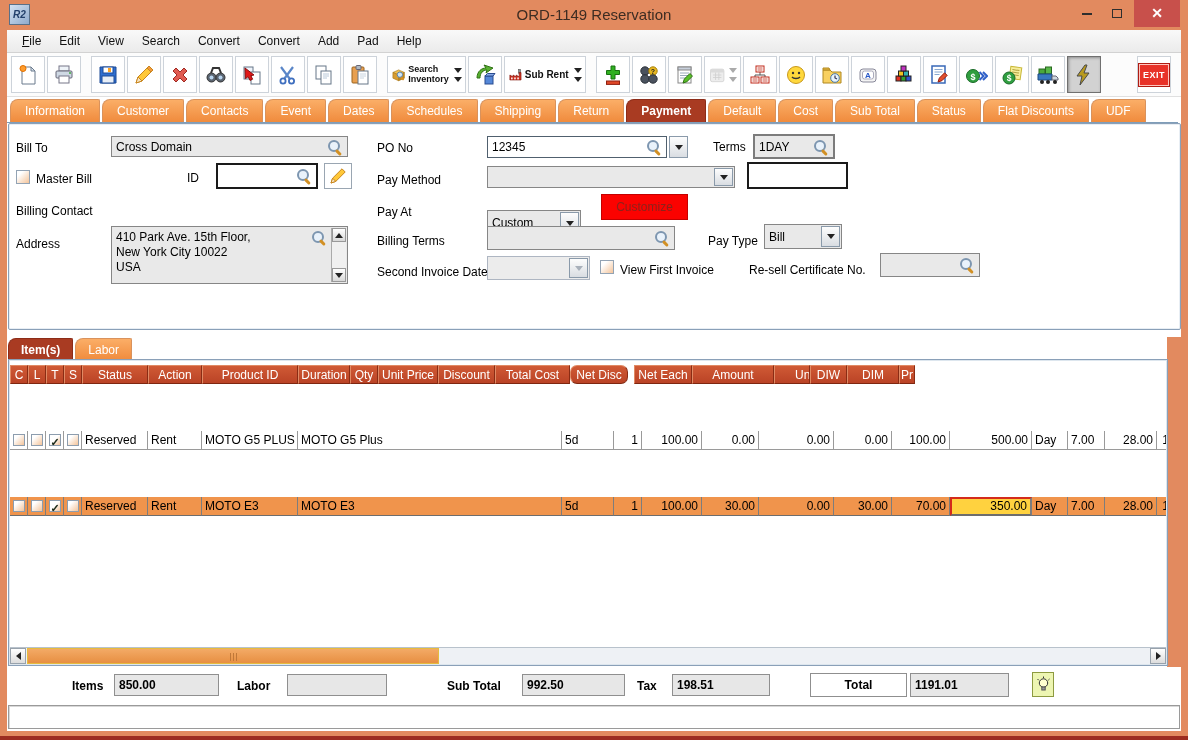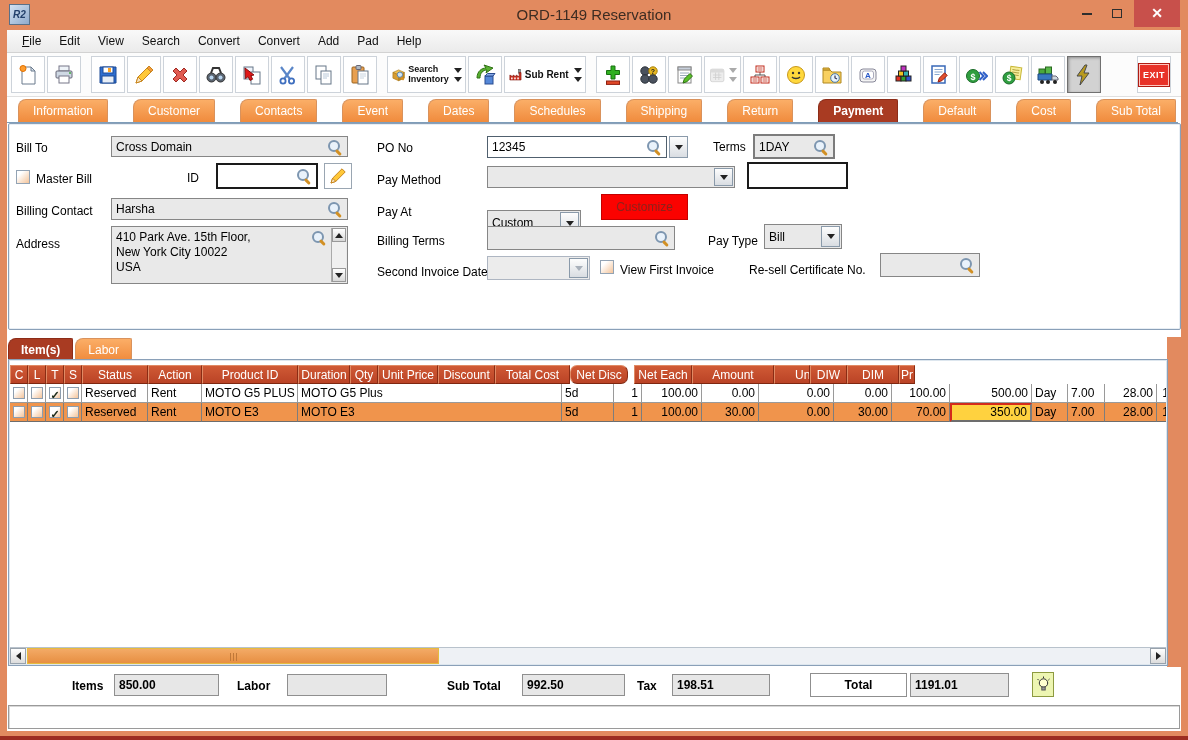--- a/index.html
+++ b/index.html
@@ -40,21 +40,21 @@
   .spin{display:flex;flex-direction:column;margin-left:3px;row-gap:4px;}
   .spin i{width:0;height:0;border-left:4px solid transparent;border-right:4px solid transparent;
     border-top:5px solid #222;display:block;}
   .spin.dis i{border-top-color:#aaa;}
   .tb.pressed{background:#d2d2d2;border:1px solid #707070;box-shadow:inset 1px 1px 3px #8f8f8f;margin-left:auto;}
   .tb.exit{margin-left:34px;margin-right:6px;padding:2px;}
   .exit-inner{background:#e83228;border:1px solid #ffc6c0;box-shadow:0 0 0 1px #b01c12;
     color:#fff;font-size:9px;font-weight:bold;padding:5px 3px;letter-spacing:.5px;}
   
   .tabstrip{position:absolute;left:0;top:67px;right:3px;height:26px;background:#fff;
-    display:flex;align-items:flex-end;padding-left:11px;border-bottom:1px solid #7f9db9;gap:23px;}
+    display:flex;align-items:flex-end;padding-left:3px;border-bottom:1px solid #7f9db9;}
   .tab{height:23px;line-height:23px;padding:0 14px;margin-right:2px;font-size:12px;color:#fff;
     background:linear-gradient(#fbae67,#f08b3d);border:1px solid #d9925c;border-bottom:none;
     border-top-left-radius:8px;border-top-right-radius:2px;white-space:nowrap;}
   .tab.sel{background:#a93b22;border-color:#8c2c18;font-weight:bold;}
   
   .form-panel{position:absolute;left:1px;top:93px;width:1173px;height:207px;background:#fff;
     border:1px solid #8aa0b8;box-shadow:inset 0 0 0 1px #e8eef4;border-radius:2px;}
   .f-label{position:absolute;font-size:12px;color:#000;white-space:nowrap;}
   .field{position:absolute;background:#e9e9e9;border:1px solid #868686;font-size:12px;color:#000;
     display:flex;align-items:center;padding:0 18px 0 4px;overflow:hidden;}
@@ -97,21 +97,21 @@
   .itab.sel{background:#a93b22;border-color:#8c2c18;font-weight:bold;}
   .orange-strip{position:absolute;left:1160px;top:307px;width:14px;height:330px;background:#e28a5f;}
   .items-panel{position:absolute;left:1px;top:329px;width:1160px;height:307px;background:#fff;
     border:1px solid #8aa0b8;box-shadow:inset 0 0 0 1px #dde6ee;}
   .grid{position:absolute;left:1px;top:5px;width:1156px;overflow:hidden;font-size:12px;}
   .grow,.ghead{display:flex;}
   .gh{background:linear-gradient(#d05a35,#ba4326);color:#fff;height:19px;line-height:18px;
     text-align:center;border-left:1px solid #e08a64;border-right:1px solid #8a2c14;
     border-top:1px solid #e08a64;border-bottom:1px solid #7e2710;overflow:hidden;white-space:nowrap;flex:none;}
   .gc{height:19px;line-height:18px;padding:0 3px;border-right:1px solid #9a9a9a;
-    border-bottom:1px solid #9a9a9a;overflow:hidden;white-space:nowrap;flex:none;background:#fff;}
+    border-bottom:1px solid #9a9a9a;overflow:hidden;white-space:nowrap;flex:none;background:#fff;margin-top:47px;}
   .grow.sel .gc{background:#f0944c;border-right-color:#7d7d7d;border-bottom-color:#6d6d6d;}
   .gc.hl{background:#ffd23f !important;border:2px solid #d42b1b;line-height:15px;}
   .gc.cb{display:flex;align-items:center;justify-content:center;padding:0;border-left:none;}
   .chk2{position:relative;width:12px;height:12px;border:1px solid #8d9dae;
     background:linear-gradient(135deg,#ffffff 25%,#f4c49a);}
   .chk2.on{background:linear-gradient(135deg,#ffffff 45%,#f4c49a);}
   .chk2.on::after{content:"\2713";position:absolute;left:1px;top:-2px;font-size:11px;font-weight:bold;color:#1a2a1a;}
   .hscroll{position:absolute;left:1px;bottom:1px;width:1156px;height:17px;background:#eef1f5;
     border-top:1px solid #b8c2cc;}
   .hs-ar{position:absolute;top:0;width:16px;height:16px;background:linear-gradient(#fff,#dcdcdc);
@@ -458,24 +458,20 @@
         </div>
 
       <span class="f-label" style="left:368px;top:49px">Pay Method</span>
       <div class="field" style="left:478px;top:42px;width:248px;height:22px">
           <span class="fval"></span>
           <span class="dd in"></span>
         </div>
       <div class="field white hard" style="left:738px;top:38px;width:101px;height:27px"></div>
 
       <span class="f-label" style="left:7px;top:80px">Billing Contact</span>
-      <div class="field" style="left:102px;top:74px;width:237px;height:22px">
-          <span class="fval">Harsha</span>
-          <span class="mag"></span>
-        </div>
 
       <span class="f-label" style="left:368px;top:81px">Pay At</span>
       <div class="field" style="left:478px;top:86px;width:94px;height:26px">
           <span class="fval">Custom</span>
           <span class="dd in"></span>
         </div>
       <div class="btn btn-customize" style="left:592px;top:70px;width:87px;height:26px">Customize</div>
 
       <span class="f-label" style="left:7px;top:113px">Address</span>
       <div class="addr" style="left:102px;top:102px;width:237px;height:58px">

